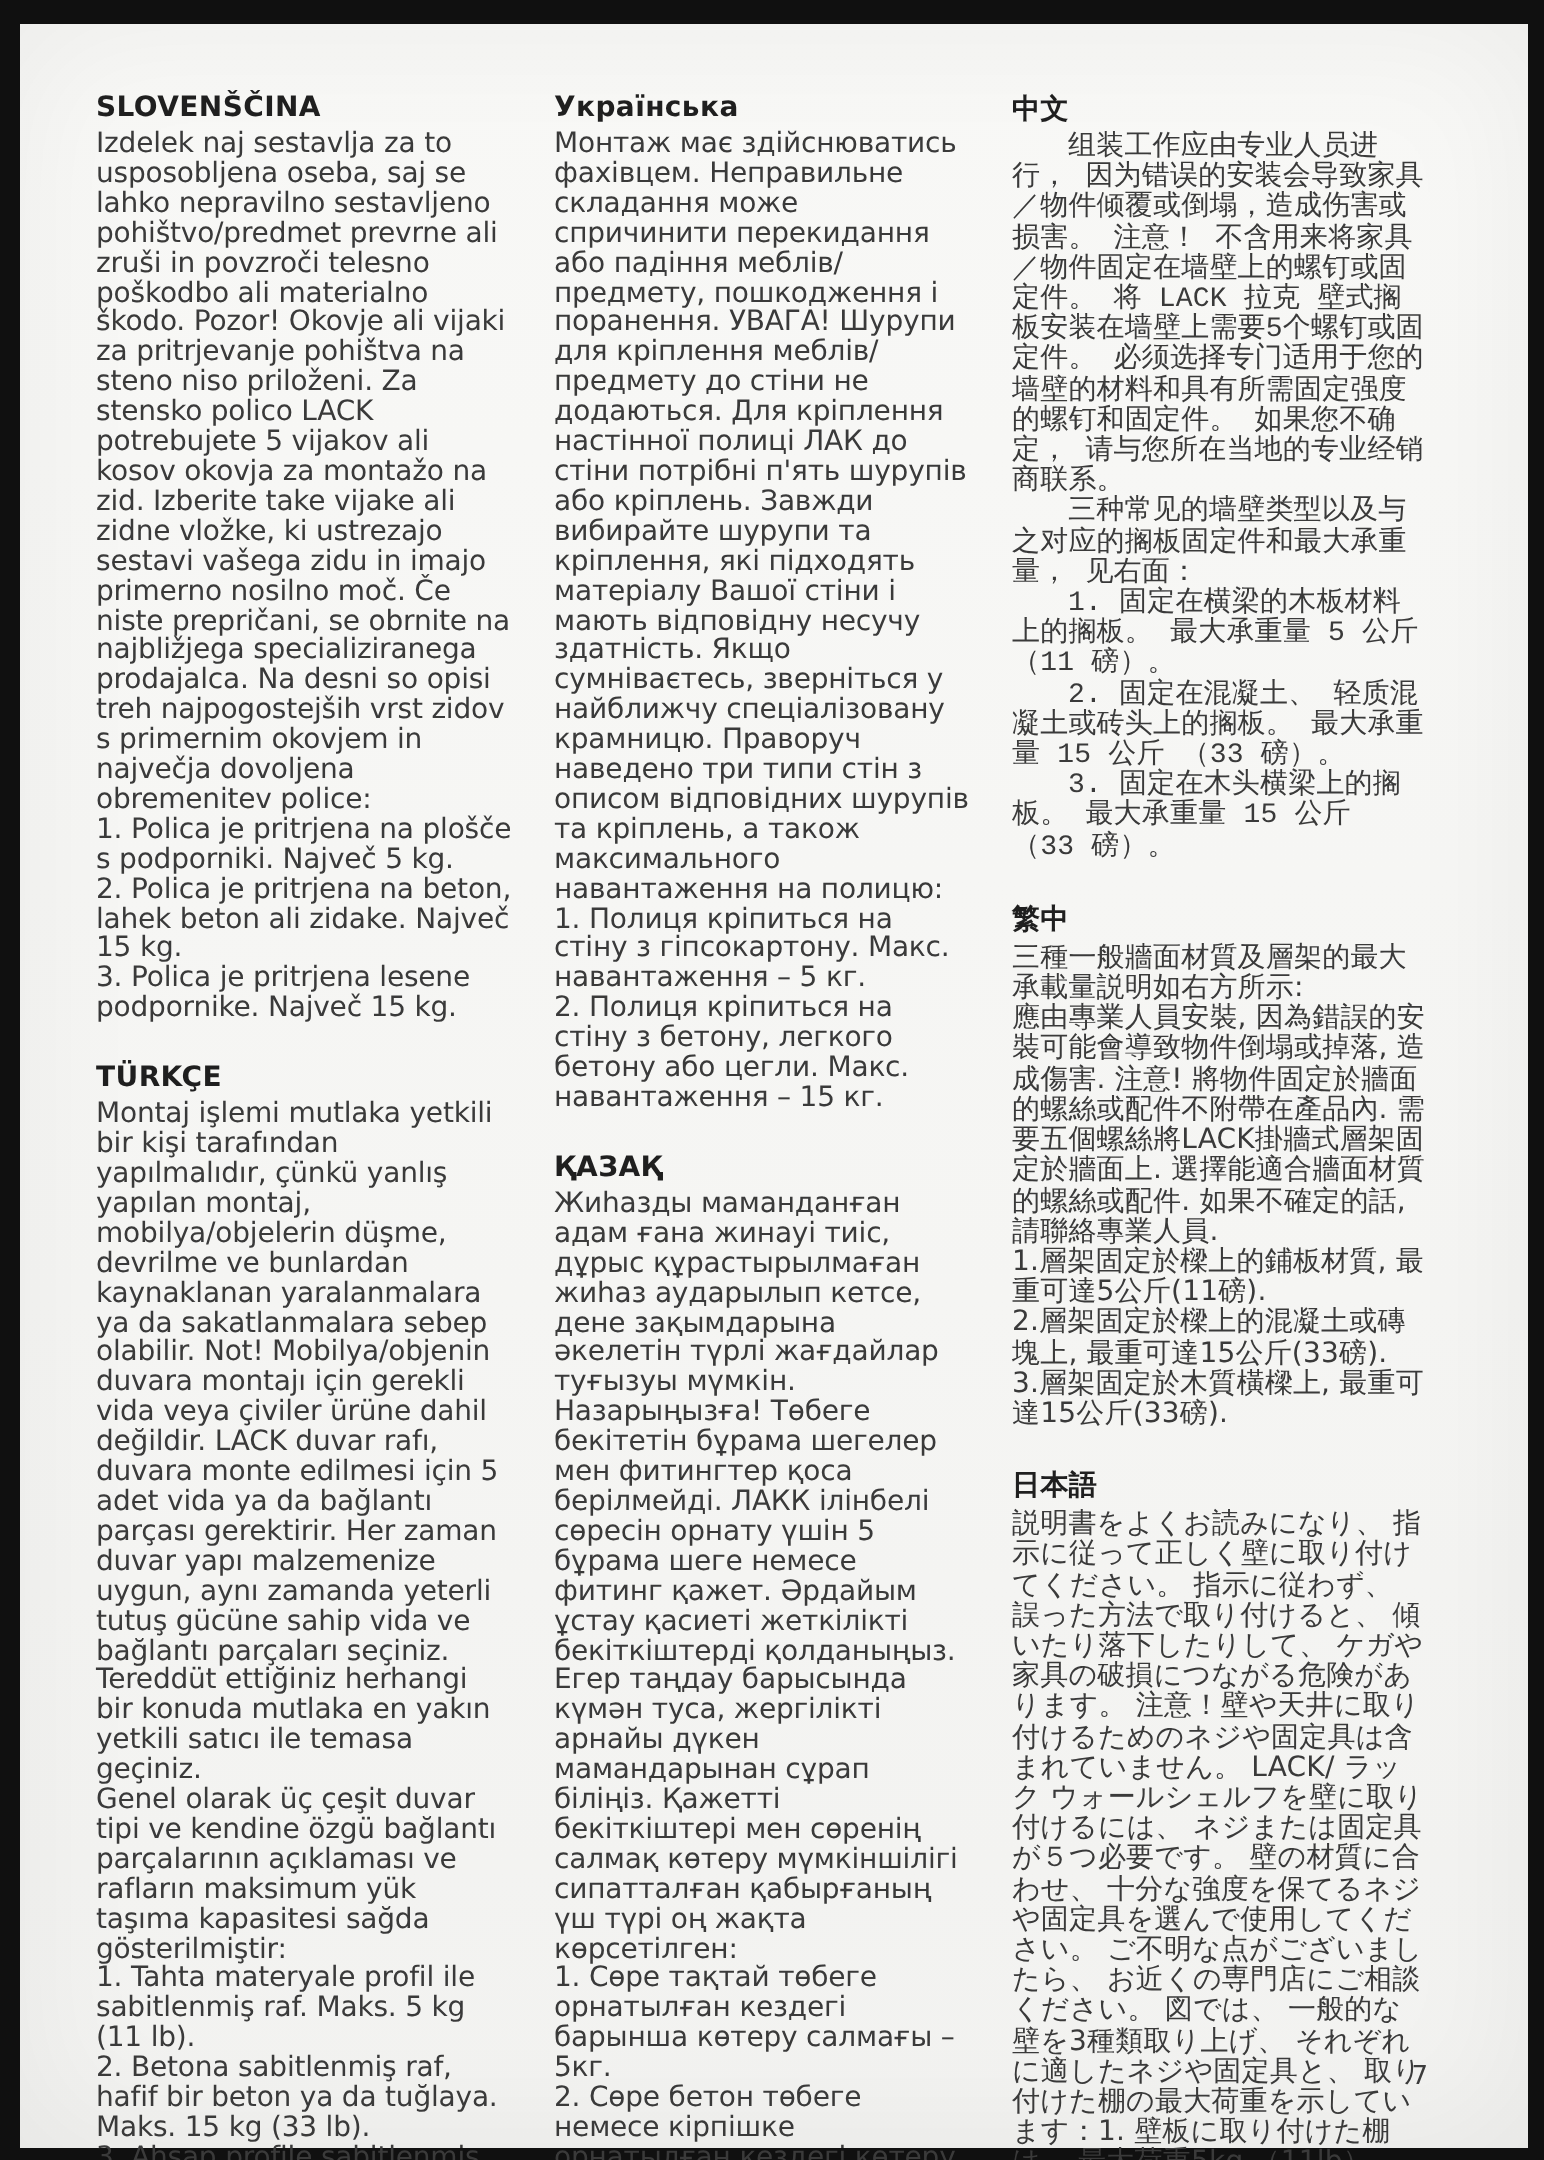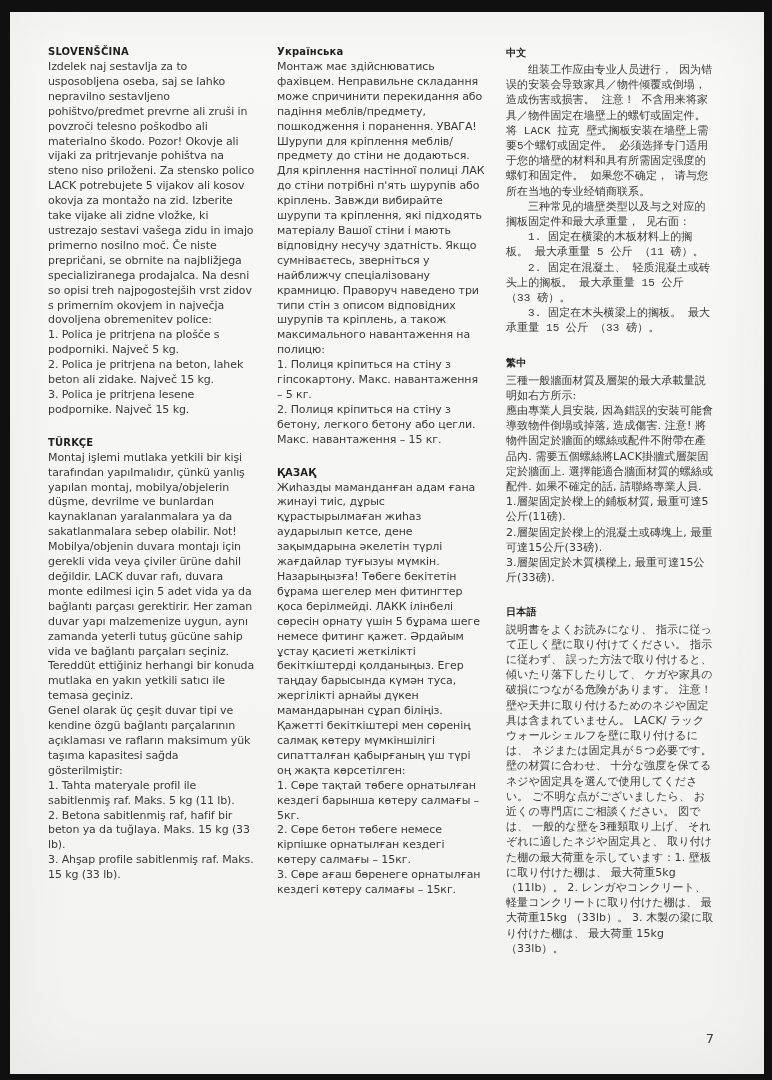--- a/index.html
+++ b/index.html
@@ -19,28 +19,28 @@
   }
   .content {
     position: absolute;
     left: 38px; top: 34px;
     display: flex;
     gap: 21px;
   }
   .col { width: 208px; flex: 0 0 208px; }
   .lang-section { margin-bottom: 19px; }
   .lang-section h3 {
-    font-size: 10px;
+    font-size: 14px;
     font-weight: bold;
     color: #1f1f1f;
     letter-spacing: 0.2px;
     margin-bottom: 3px;
   }
   .lang-section p {
-    font-size: 11px;
+    font-size: 14px;
     line-height: 14.9px;
     letter-spacing: -0.1px;
     color: #3a3a3a;
   }
   .cjk p { letter-spacing: 0.1px; line-height: 15.2px; }
   .indent-first p { text-indent: 2em; font-family: Liberation Mono, monospace; }
   .page-number {
     position: absolute;
     right: 50px; bottom: 28px;
     font-size: 13px;

